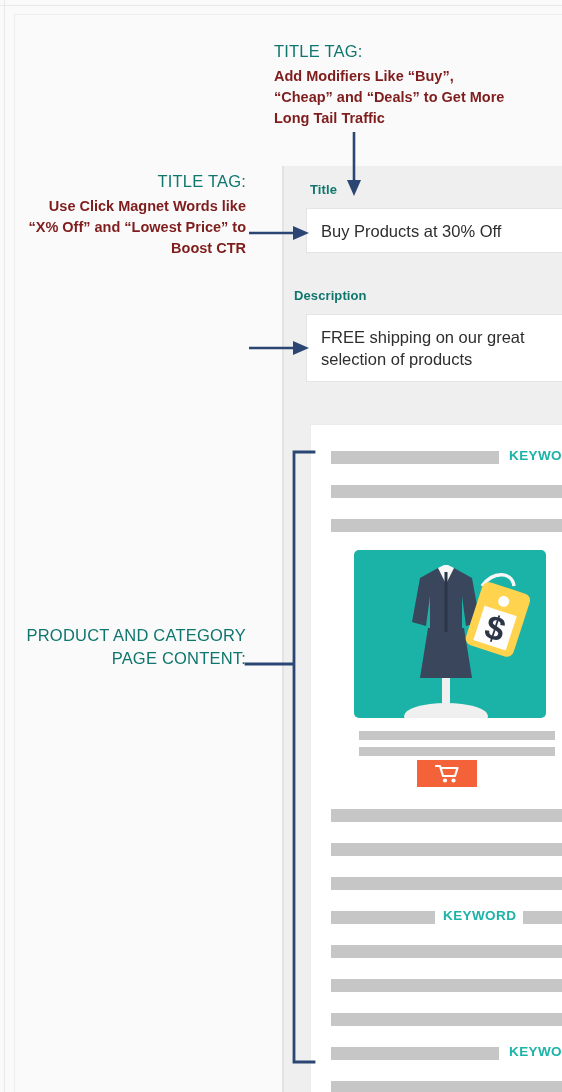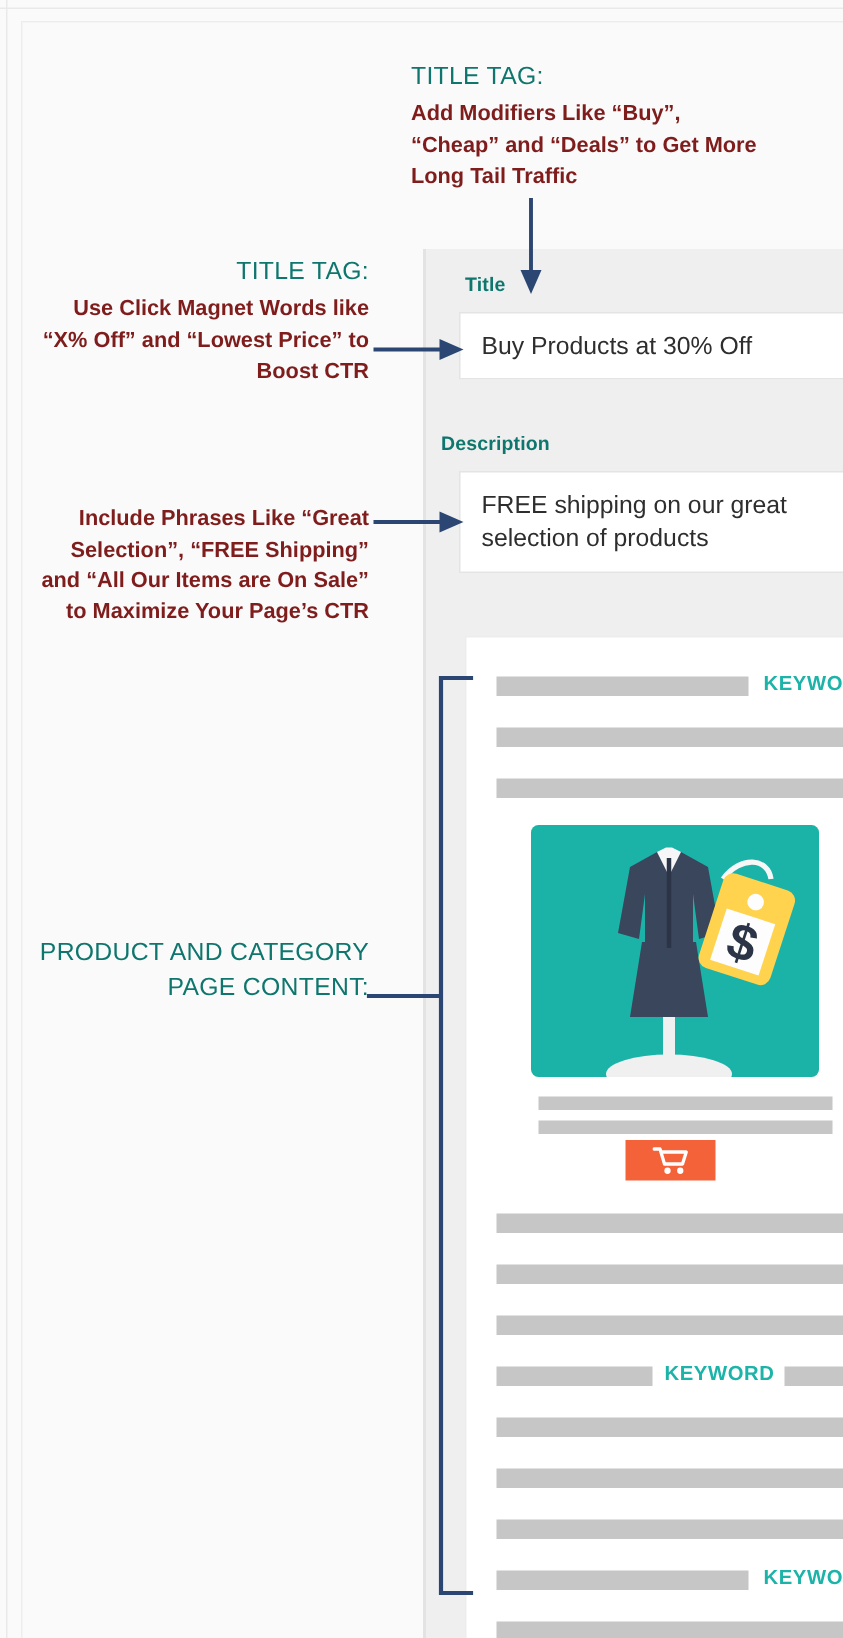--- a/index.html
+++ b/index.html
@@ -239,21 +239,20 @@
     <span class="head">TITLE TAG:</span>
     <span class="body">Add Modifiers Like “Buy”, “Cheap” and “Deals” to Get More Long Tail Traffic</span>
   </div>
 
   <div class="callout callout-title">
     <span class="head">TITLE TAG:</span>
     <span class="body">Use Click Magnet Words like “X% Off” and “Lowest Price” to Boost CTR</span>
   </div>
 
   <div class="callout callout-desc">
-    <span class="body">Include Phrases Like “Great Selection”, “FREE Shipping” and “All Our Items are On Sale” to Maximize Your Page’s CTR</span>
   </div>
 
   <div class="callout callout-content">
     <span class="head">PRODUCT AND CATEGORY PAGE CONTENT:</span>
   </div>
 
   <svg class="arrow" style="left:344px; top:132px;" width="20" height="66">
     <line x1="10" y1="0" x2="10" y2="50" stroke="#2b4672" stroke-width="2.6"></line>
     <polygon points="3,48 17,48 10,64" fill="#2b4672"></polygon>
   </svg>

